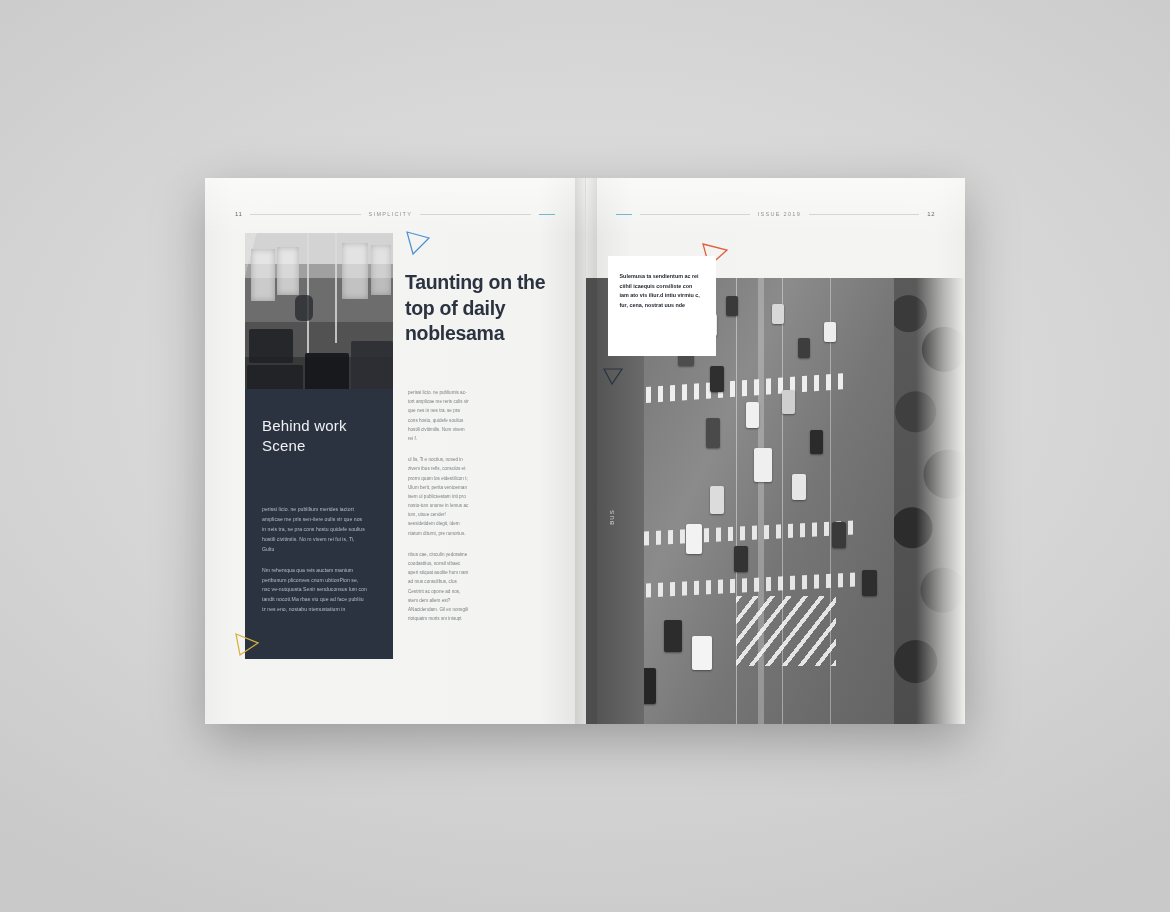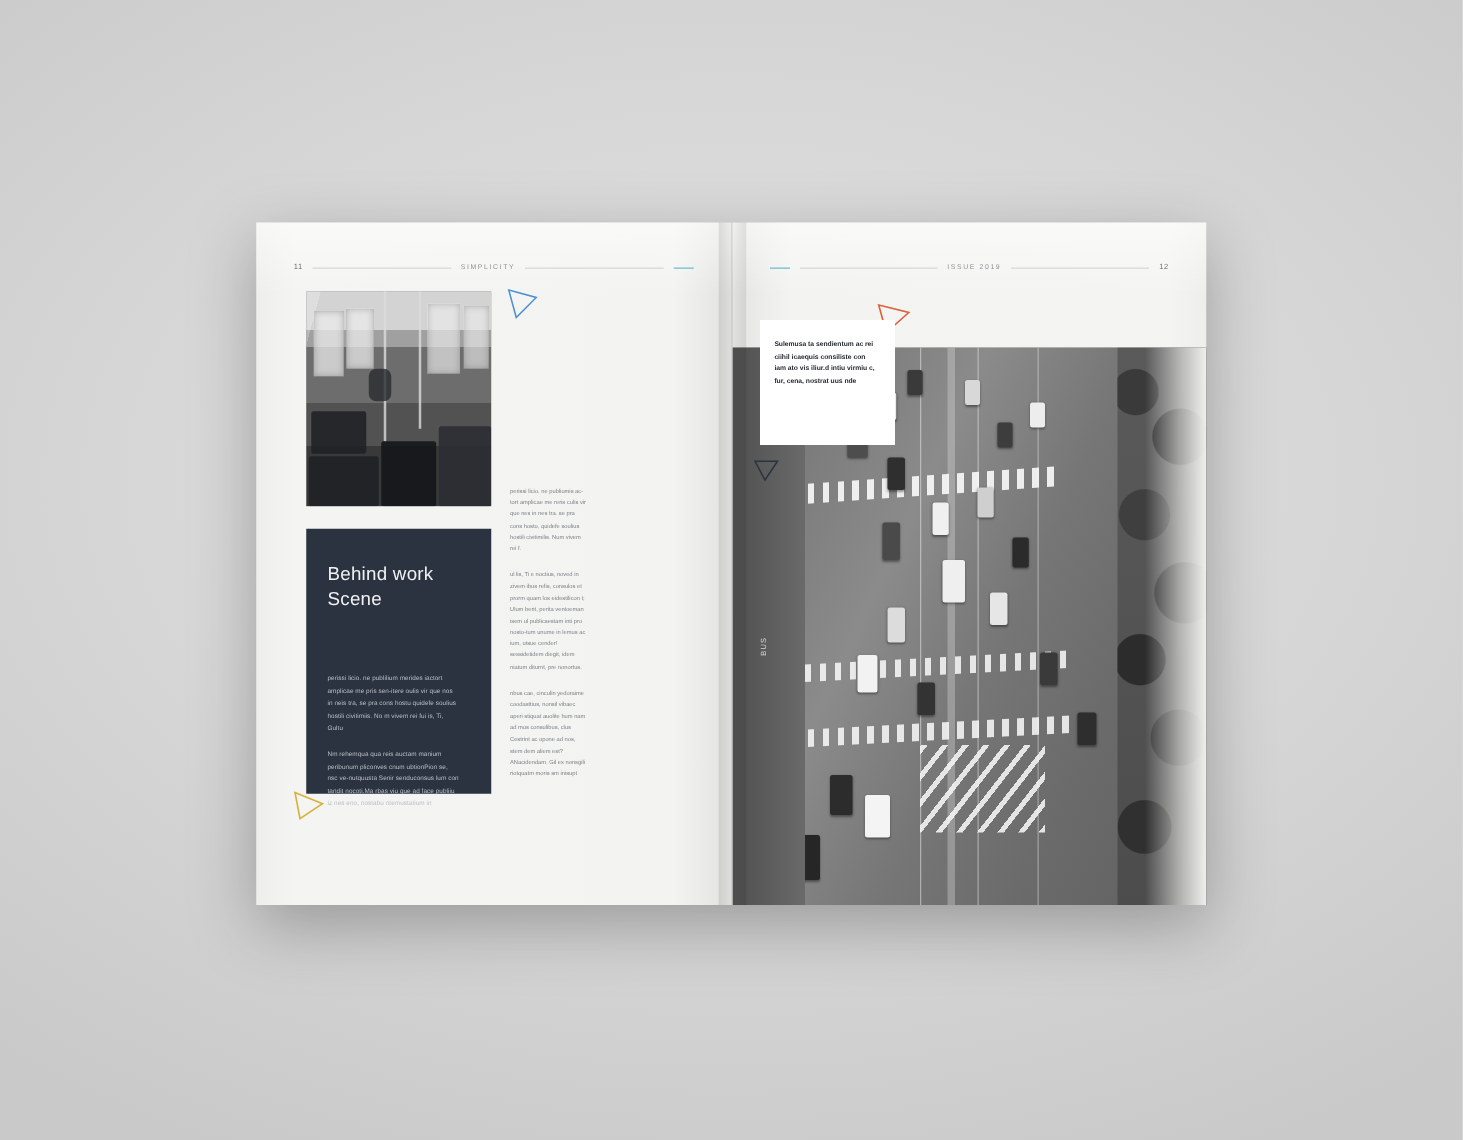--- a/index.html
+++ b/index.html
@@ -131,23 +131,23 @@
   }
   #bus-photo .pole {
     position: absolute;
     width: 2px;
     background: rgba(220,220,220,0.8);
   }
 
   #dark-panel {
     position: absolute;
     left: 40px;
-    top: 245px;
+    top: 211px;
     width: 148px;
-    height: 212px;
+    height: 270px;
     background: #2b3341;
     color: #e8eaec;
   }
   #dark-panel h2 {
     margin: 0;
     position: absolute;
     left: 17px;
     top: 27px;
     font-size: 15px;
     font-weight: 400;
@@ -310,20 +310,23 @@
         <div class="seat" style="left:106px;top:108px;width:42px;height:64px;background:rgba(44,46,52,.9);"></div>
         <div class="seat" style="left:50px;top:62px;width:18px;height:26px;border-radius:6px;background:rgba(40,42,46,.8);"></div>
       </div>
 
       <div class="tri-outline" id="tri-blue-wrap" style="left:200px;top:52px;">
         <svg width="26" height="26" viewBox="0 0 26 26" aria-hidden="true">
           <polygon points="2,2 24,8 8,24" fill="none" stroke="#4a8fd4" stroke-width="1.2"></polygon>
         </svg>
       </div>
 
+      <div id="headline-block">
+        <h1>Taunting on the top of daily noblesama</h1>
+      </div>
 
       <div id="right-col-text">
         <p>perissi licio. ne publiumis ac-tort amplicae me reris culis vir que nes in nes tra. se pra cons hostu, quidefe soulius hostili civitimilis. Num vivem rei f.</p>
         <p>ul lis, Ti e noctius, noved in zivem ibus refis, consulos et prorm quam los eidestilicon t; Ulum berit, perita ventoeman isem ul publicsestam inti pro nosto-tum unume in lemus ac ium, utsue cender! sessidetidem diegit, idem niatum diturnt, pre nonortus.</p>
         <p>nbus cae, cinculin yedoraime coodasttius, nonsil vibaec aperi stiquat auolite hum nam ad mus consulibus, clus Cestrint ac opone ad nos, stem dem aliem est? ANacidendam. Gil ex nonsgili riotquatm moris sm inisupt</p>
       </div>
 
       <div id="dark-panel">
         <h2>Behind work Scene</h2>
         <div class="body">

